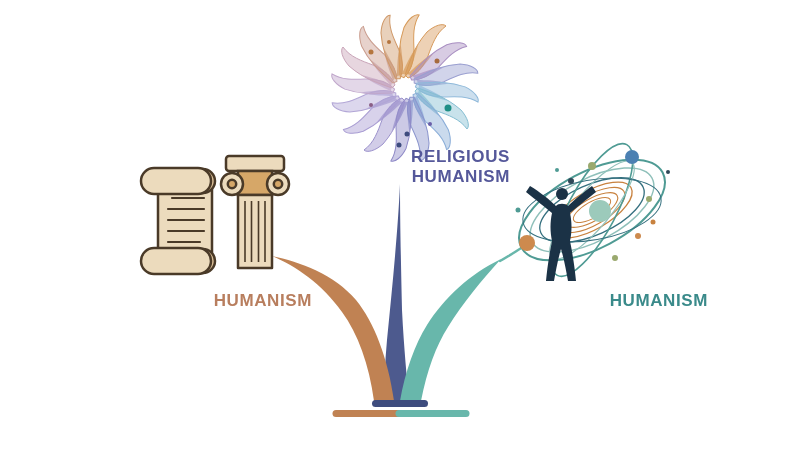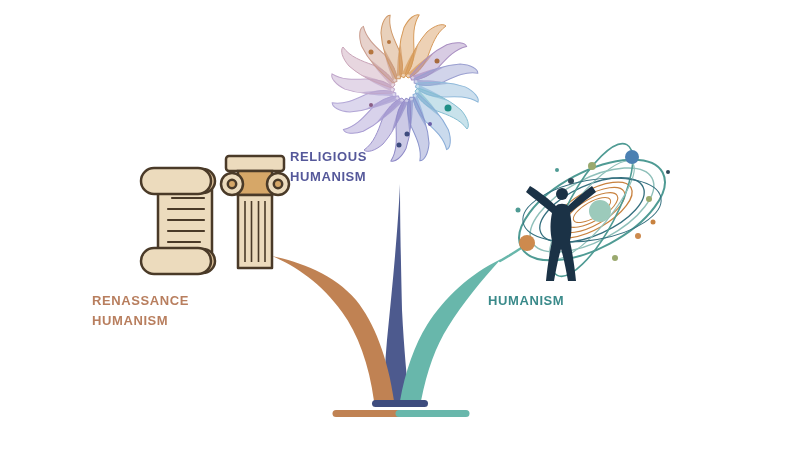--- a/index.html
+++ b/index.html
@@ -5,22 +5,22 @@
   html,body{margin:0;padding:0;background:#ffffff;}
   .canvas{
     position:relative;
     width:800px;height:457px;
     background:var(--background,#ffffff);
     overflow:hidden;
     font-family:"Liberation Sans", sans-serif;
   }
   .canvas svg{position:absolute;left:0;top:0;}
   .label{
-    position:absolute;width:220px;text-align:left;
-    font-weight:bold;font-size:13px;letter-spacing:.6px;line-height:20px;
+    position:absolute;width:220px;text-align:right;
+    font-weight:bold;font-size:17px;letter-spacing:.6px;line-height:20px;
     user-select:none;
   }
   .label-renaissance{left:92px;top:291px;color:var(--renaissance-text);}
   .label-religious{left:290px;top:147px;color:var(--religious-text);}
   .label-secular{left:488px;top:291px;color:var(--secular-text);}
 
   .parchment{fill:var(--parchment);stroke:var(--outline-brown);stroke-width:2.5;stroke-linejoin:round;}
   .parchment-dark{fill:var(--parchment-shade);stroke:var(--outline-brown);stroke-width:2.5;}
   .band{fill:var(--column-band);stroke:var(--outline-brown);stroke-width:2.5;}
   .scroll-line{stroke:var(--outline-brown);stroke-width:2.2;stroke-linecap:round;fill:none;}
@@ -204,21 +204,20 @@
           <circle cx="653" cy="222" r="2.5" fill="#c8823f"></circle>
         </g>
       <g>
         <circle class="silhouette" cx="562" cy="194" r="6"></circle>
         <path class="silhouette" d="M530,186 L526,192 C536,200 546,208 552,213 C550,222 550,232 552,241 C549,256 547,270 546,281 L554,281 C556,270 558,259 561,249 C564,259 566,270 568,281 L576,281 C575,270 573,256 570,241 C572,232 572,222 570,213 C576,208 586,200 596,192 L592,186 C584,192 574,200 568,206 C566,203 558,203 556,206 C550,200 540,192 530,186 Z"></path>
       </g>
     </g>
   </svg>
 
   <div class="label label-renaissance">
-    <div>RENASSANCE</div>
     <div>HUMANISM</div>
   </div>
   <div class="label label-religious">
     <div>RELIGIOUS</div>
     <div>HUMANISM</div>
   </div>
   <div class="label label-secular">
     <div>HUMANISM</div>
   </div>
 </div>

